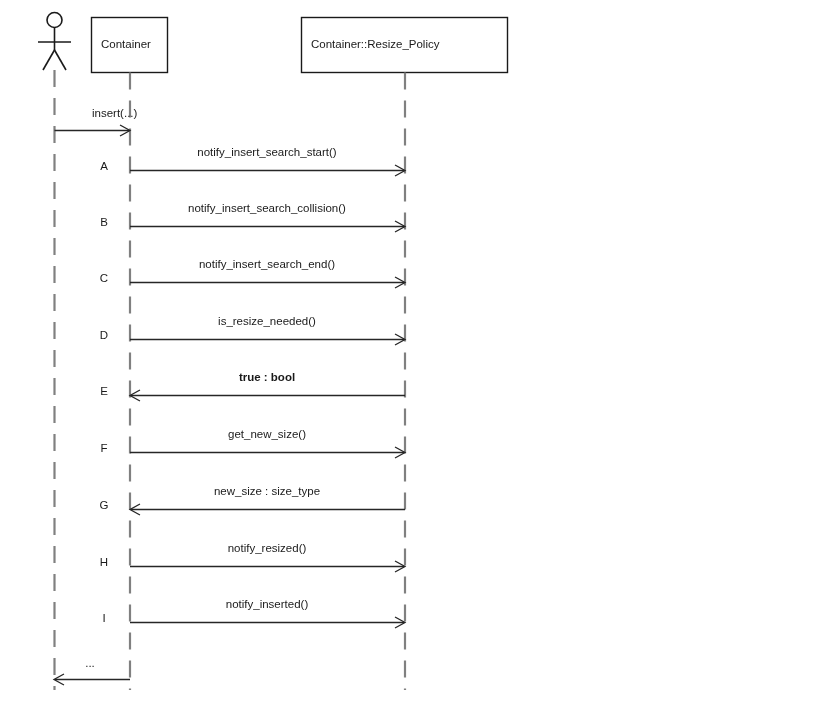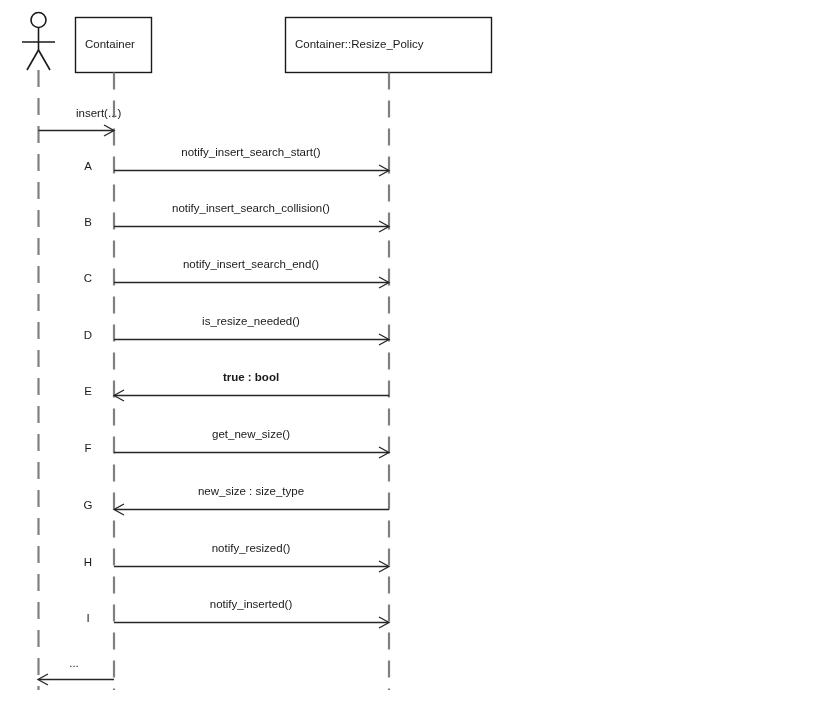--- a/index.html
+++ b/index.html
@@ -10,20 +10,21 @@
   body {
     font-family: "Liberation Sans", sans-serif;
     color: #000000;
   }
   #diagram-root {
     position: relative;
     width: 740px;
     height: 715px;
     background: #ffffff;
     overflow: hidden;
+    margin-left: 16px;
   }
   svg#seq-svg {
     position: absolute;
     left: 0;
     top: 0;
     width: 813px;
     height: 715px;
     display: block;
   }
   .lifeline-box {

